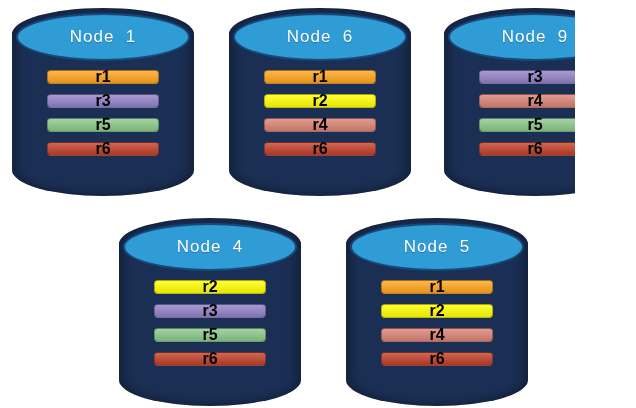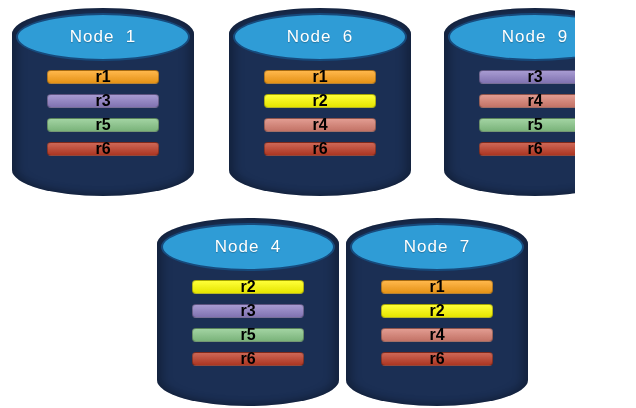--- a/index.html
+++ b/index.html
@@ -7,21 +7,21 @@
     position:relative;width:575px;height:408px;background:#ffffff;overflow:hidden;
     font-family:"Liberation Sans",sans-serif;
   }
   .node{
     position:absolute;width:182px;height:188px;
   }
   
   .pos-0{left:12px;top:8px;}
   .pos-1{left:229px;top:8px;}
   .pos-2{left:444px;top:8px;}
-  .pos-3{left:119px;top:218px;margin-left:38px;}
+  .pos-3{left:119px;top:218px;}
   .pos-4{left:346px;top:218px;}
   .cyl-body{
     position:absolute;left:0;top:0;right:0;bottom:0;
     background:var(--body,#1B2F54);
     border-radius:50% / 26px;
     box-shadow:inset -6px 0 10px rgba(0,0,0,.25), inset 6px 0 10px rgba(0,0,0,.25);
   }
   .cyl-top{
     position:absolute;left:4px;right:4px;top:5px;height:48px;
     background:var(--top,#2F9CD6);
@@ -95,21 +95,21 @@
     <div class="replica-list">
         <div class="bar" style="background-color: rgb(255, 255, 0);">r2</div>
         <div class="bar" style="background-color: rgb(143, 127, 197);">r3</div>
         <div class="bar" style="background-color: rgb(136, 199, 136);">r5</div>
         <div class="bar" style="background-color: rgb(191, 60, 38);">r6</div>
       </div>
   </div>
     <div class="node pos-4">
     <div class="cyl-body"></div>
     <div class="cyl-top">
-      <span class="node-label">Node  7</span>
+      <span class="node-label">Node  5</span>
     </div>
     <div class="replica-list">
         <div class="bar" style="background-color: rgb(255, 163, 25);">r1</div>
         <div class="bar" style="background-color: rgb(255, 255, 0);">r2</div>
         <div class="bar" style="background-color: rgb(217, 128, 114);">r4</div>
         <div class="bar" style="background-color: rgb(191, 60, 38);">r6</div>
       </div>
   </div>
   </div>
 

